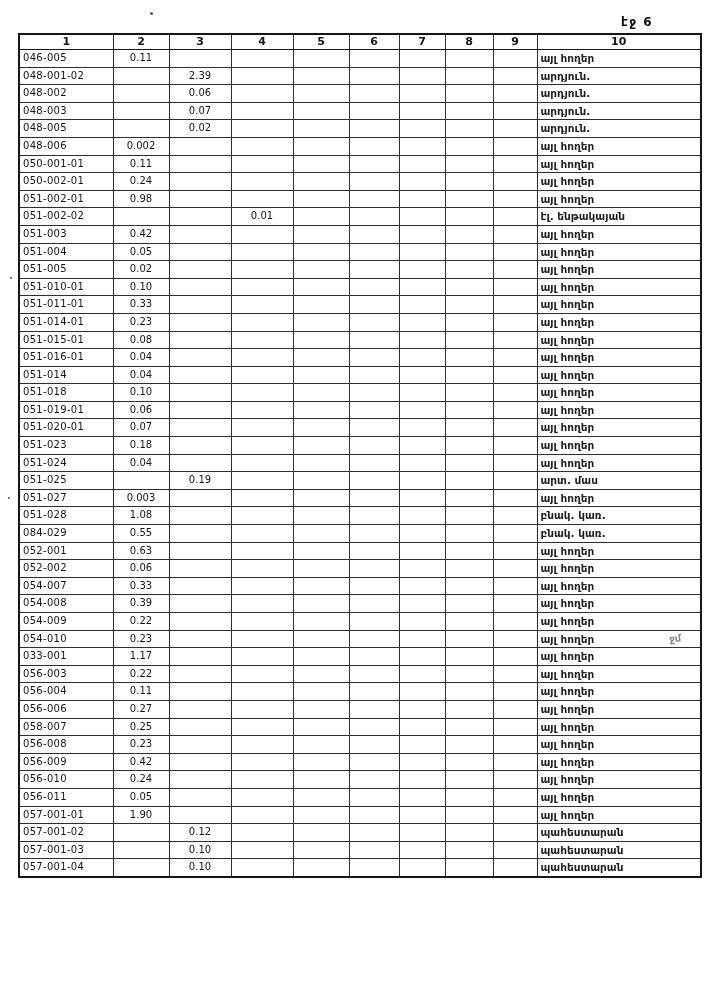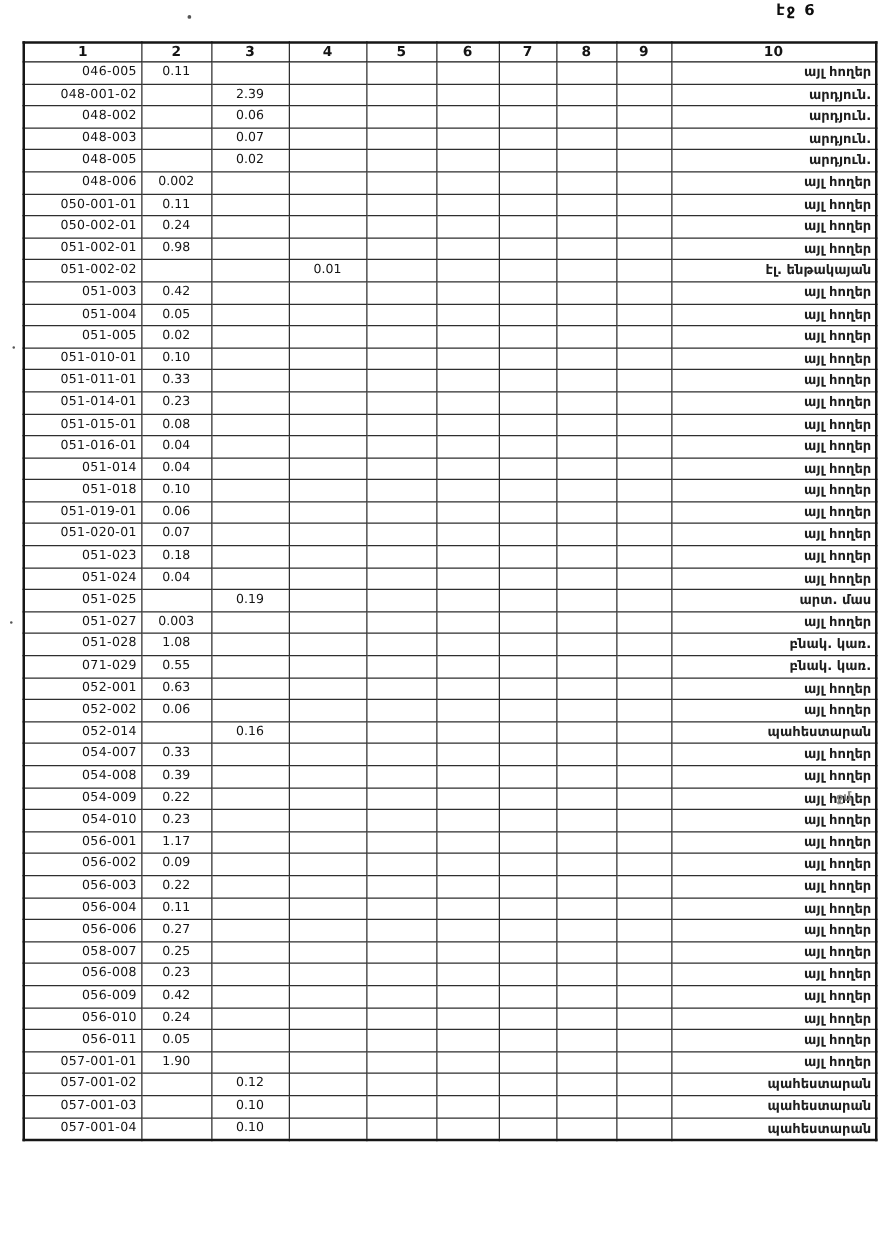--- a/index.html
+++ b/index.html
@@ -1,41 +1,41 @@
 <!DOCTYPE html>
 <html><head>
 <meta charset="utf-8">
 <style>
   html,body{margin:0;padding:0;}
   body{
     width:708px;height:986px;position:relative;background:#ffffff;
     font-family:"DejaVu Sans",sans-serif;color:#151515;overflow:hidden;
   }
   .page-label{
-    position:absolute;top:1px;left:621px;font-size:12px;font-weight:bold;
+    position:absolute;top:15px;left:621px;font-size:12px;font-weight:bold;
     letter-spacing:1.5px;color:#0d0d0d;
   }
   table.scan-table{
     position:absolute;top:33px;left:18px;width:682px;
     border-collapse:collapse;table-layout:fixed;
     border:2px solid #161616;
   }
   .scan-table th,.scan-table td{
     border:1px solid #2e2e2e;
     padding:0 3px;height:16.6px;line-height:16.6px;
     overflow:hidden;white-space:nowrap;
     font-size:10px;color:#141414;
   }
   .scan-table th{
     height:14px;line-height:14px;font-size:11px;font-weight:bold;text-align:center;
     border-bottom:1.5px solid #161616;
   }
-  .scan-table td.col-code{text-align:right;letter-spacing:0.3px;}
+  .scan-table td.col-code{text-align:left;letter-spacing:0.3px;}
   .scan-table td.col-num{text-align:center;}
-  .scan-table td.col-label{text-align:right;font-size:10.5px;font-weight:bold;color:#1e1e1e;}
+  .scan-table td.col-label{text-align:left;font-size:10.5px;font-weight:bold;color:#1e1e1e;}
   .margin-note{
     position:absolute;top:633px;left:669px;font-size:10px;color:#8a8a88;
     transform:rotate(-6deg);font-weight:bold;
   }
   .scan-speck{position:absolute;background:#555;border-radius:50%;}
   .speck-a{top:12px;left:150px;width:3px;height:3px;}
   .speck-b{top:497px;left:8px;width:2px;height:2px;}
   .speck-c{top:277px;left:10px;width:2px;height:2px;}
 </style>
 </head>
@@ -389,21 +389,21 @@
         <td class="col-num"></td>
         <td class="col-num"></td>
         <td class="col-num"></td>
         <td class="col-num"></td>
         <td class="col-num"></td>
         <td class="col-num"></td>
         <td class="col-num"></td>
         <td class="col-label">բնակ. կառ.</td>
       </tr>
       <tr>
-        <td class="col-code">071-029</td>
+        <td class="col-code">084-029</td>
         <td class="col-num">0.55</td>
         <td class="col-num"></td>
         <td class="col-num"></td>
         <td class="col-num"></td>
         <td class="col-num"></td>
         <td class="col-num"></td>
         <td class="col-num"></td>
         <td class="col-num"></td>
         <td class="col-label">բնակ. կառ.</td>
       </tr>
@@ -425,32 +425,20 @@
         <td class="col-num"></td>
         <td class="col-num"></td>
         <td class="col-num"></td>
         <td class="col-num"></td>
         <td class="col-num"></td>
         <td class="col-num"></td>
         <td class="col-num"></td>
         <td class="col-label">այլ հողեր</td>
       </tr>
       <tr>
-        <td class="col-code">052-014</td>
-        <td class="col-num"></td>
-        <td class="col-num">0.16</td>
-        <td class="col-num"></td>
-        <td class="col-num"></td>
-        <td class="col-num"></td>
-        <td class="col-num"></td>
-        <td class="col-num"></td>
-        <td class="col-num"></td>
-        <td class="col-label">պահեստարան</td>
-      </tr>
-      <tr>
         <td class="col-code">054-007</td>
         <td class="col-num">0.33</td>
         <td class="col-num"></td>
         <td class="col-num"></td>
         <td class="col-num"></td>
         <td class="col-num"></td>
         <td class="col-num"></td>
         <td class="col-num"></td>
         <td class="col-num"></td>
         <td class="col-label">այլ հողեր</td>
@@ -485,34 +473,22 @@
         <td class="col-num"></td>
         <td class="col-num"></td>
         <td class="col-num"></td>
         <td class="col-num"></td>
         <td class="col-num"></td>
         <td class="col-num"></td>
         <td class="col-num"></td>
         <td class="col-label">այլ հողեր</td>
       </tr>
       <tr>
-        <td class="col-code">056-001</td>
+        <td class="col-code">033-001</td>
         <td class="col-num">1.17</td>
-        <td class="col-num"></td>
-        <td class="col-num"></td>
-        <td class="col-num"></td>
-        <td class="col-num"></td>
-        <td class="col-num"></td>
-        <td class="col-num"></td>
-        <td class="col-num"></td>
-        <td class="col-label">այլ հողեր</td>
-      </tr>
-      <tr>
-        <td class="col-code">056-002</td>
-        <td class="col-num">0.09</td>
         <td class="col-num"></td>
         <td class="col-num"></td>
         <td class="col-num"></td>
         <td class="col-num"></td>
         <td class="col-num"></td>
         <td class="col-num"></td>
         <td class="col-num"></td>
         <td class="col-label">այլ հողեր</td>
       </tr>
       <tr>

